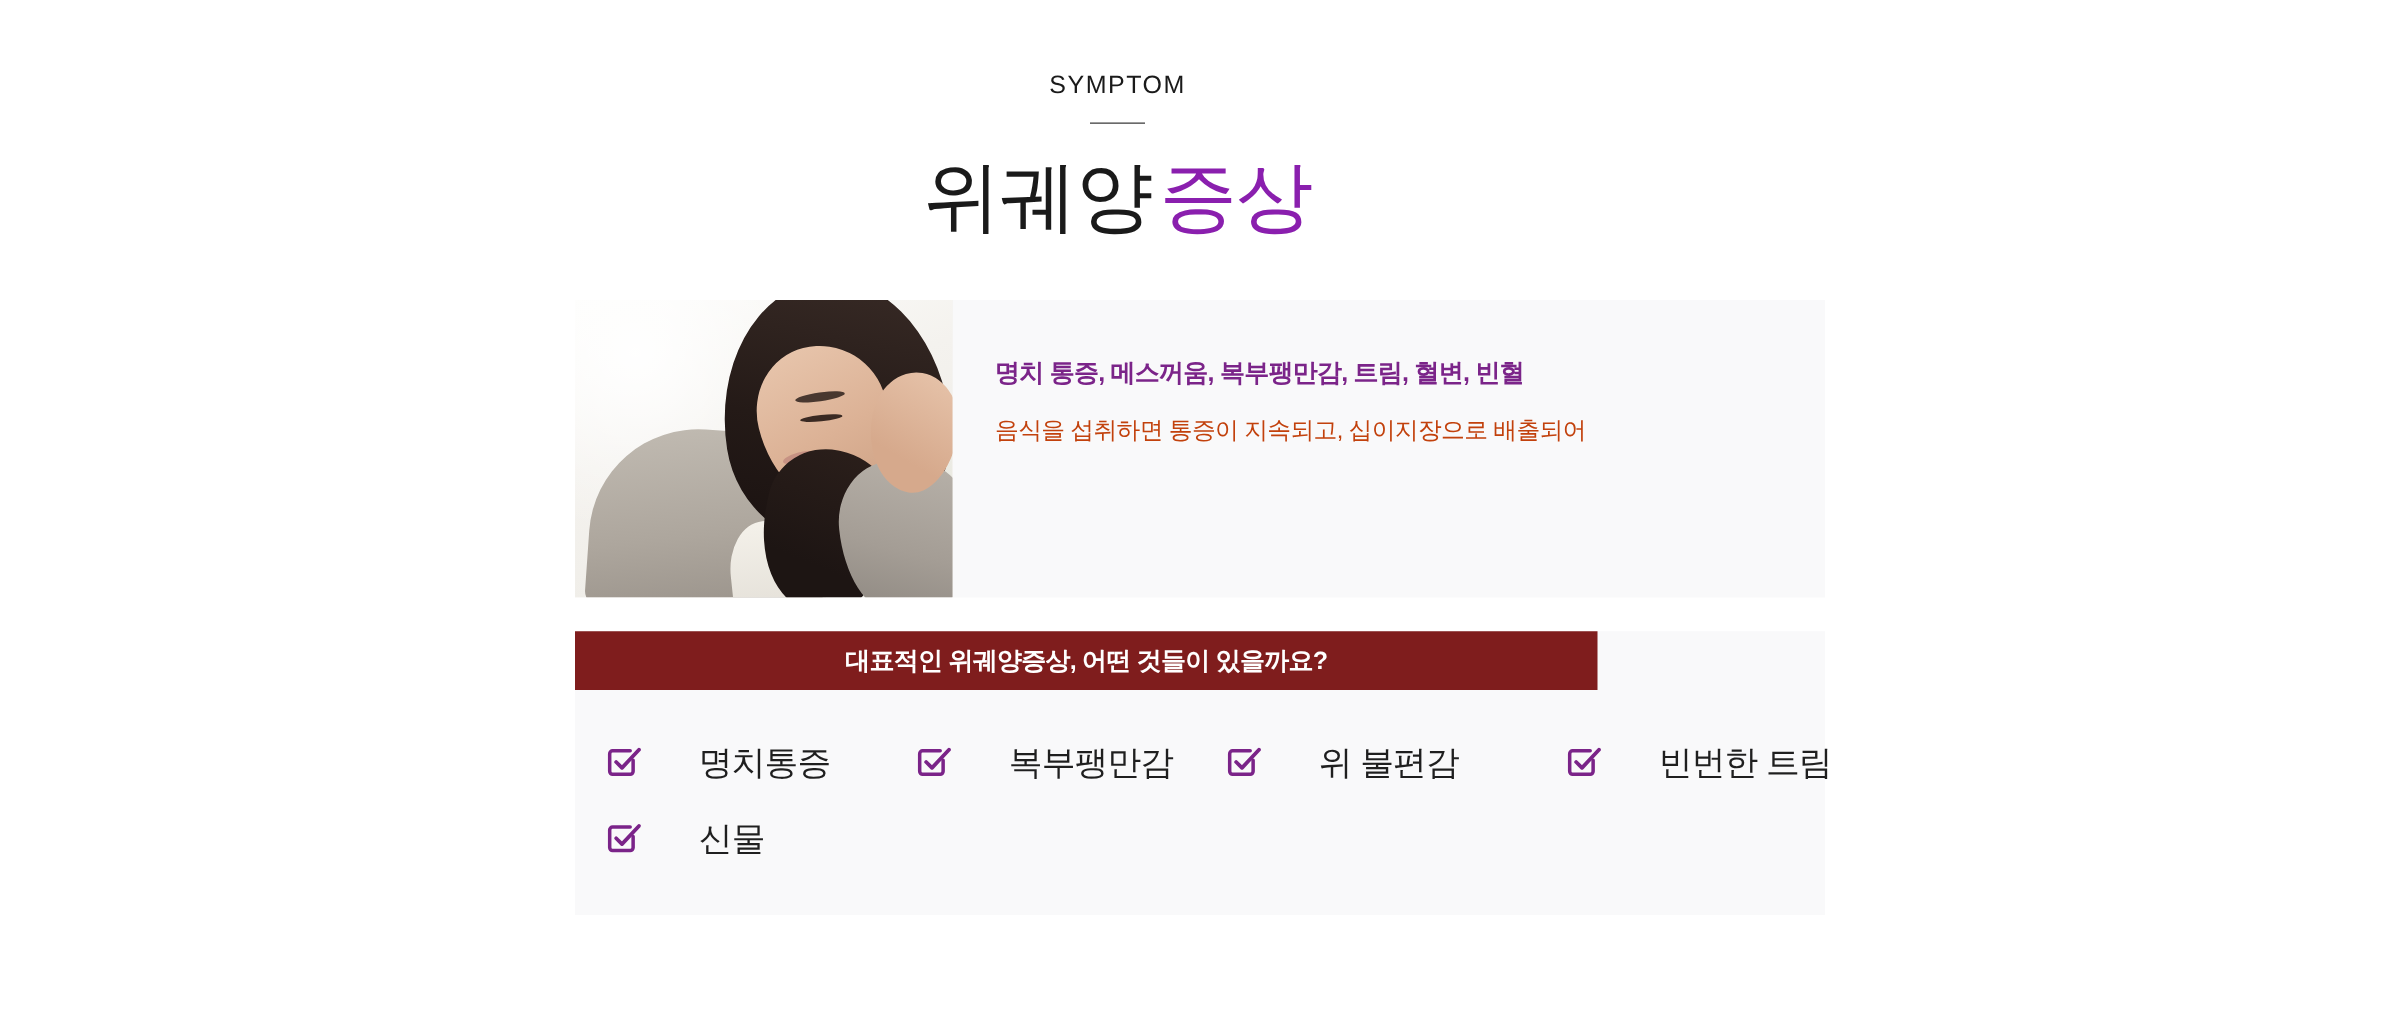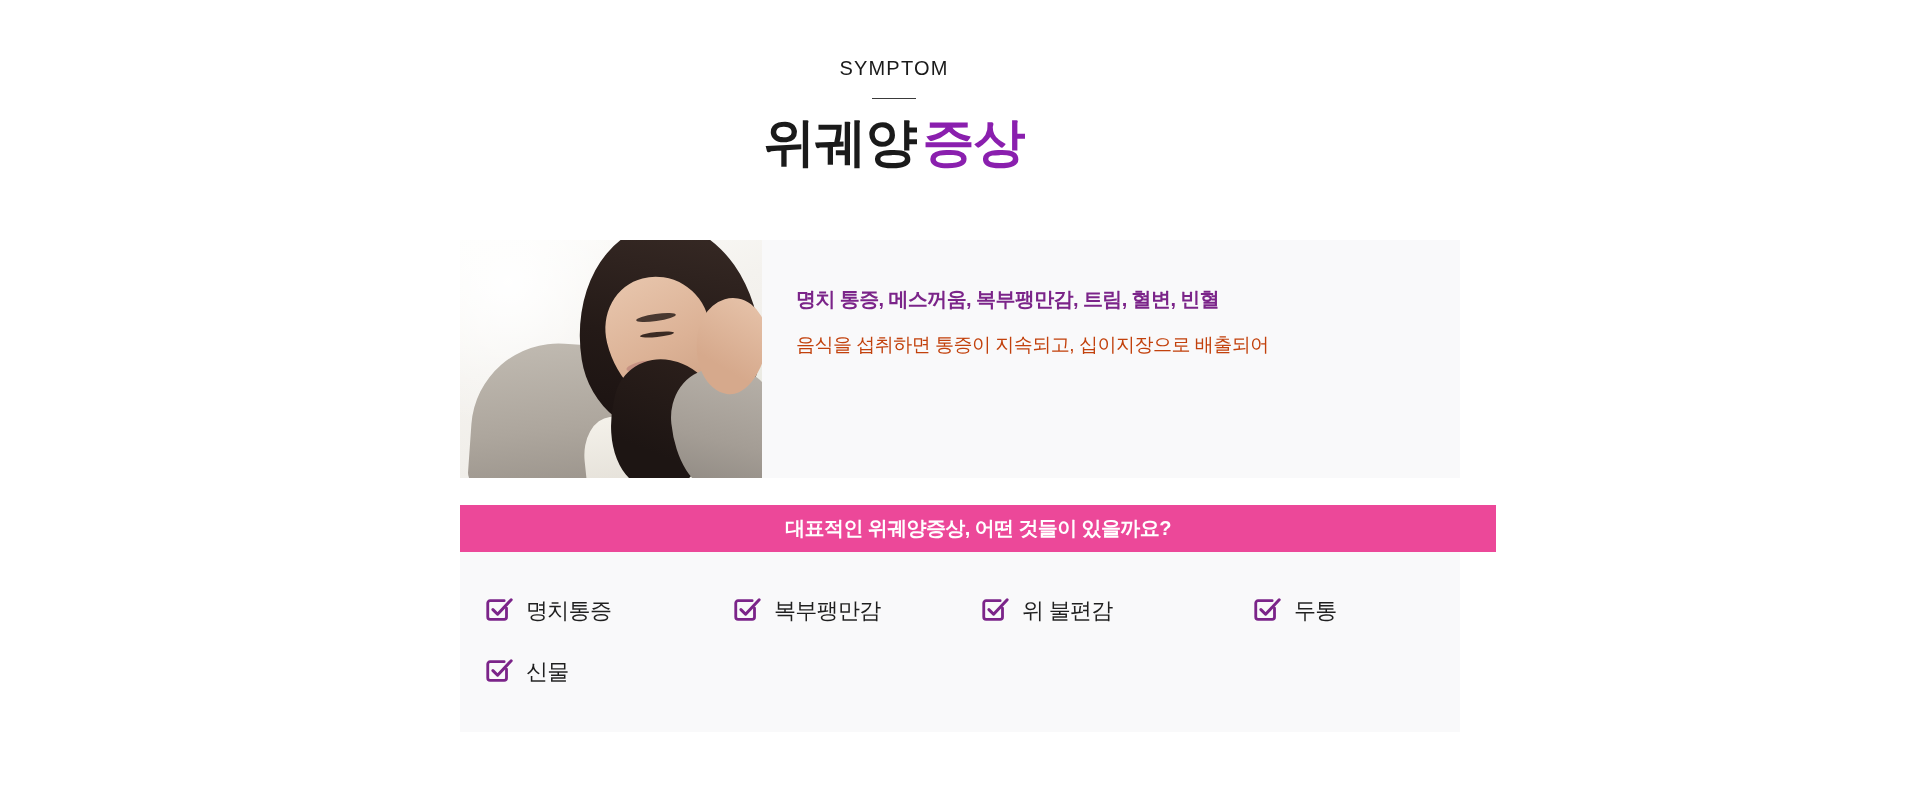--- a/index.html
+++ b/index.html
@@ -37,23 +37,23 @@
   }
 
   .divider {
     width: 44px;
     height: 1px;
     background: #3a3a3a;
     margin: 20px auto 0 auto;
   }
 
   .title {
-    margin-top: 12px;
-    font-size: 52px;
-    font-weight: 700;
+    margin-top: 22px;
+    font-size: 62px;
+    font-weight: 400;
     line-height: 1.2;
     letter-spacing: -1px;
     white-space: nowrap;
   }
   .title .t-black { color: #1a1a1a; }
   .title .t-purple { color: #8a1fae; margin-left: 6px; }
 
   
   .info-card {
     position: absolute;
@@ -194,23 +194,23 @@
   .list-block {
     position: absolute;
     left: 460px;
     top: 505px;
     width: 1000px;
     height: 227px;
     background: #f9f9fa;
   }
 
   .list-banner {
-    width: 1036px;
+    width: 818px;
     height: 47px;
-    background: #ec4899;
+    background: #7f1d1d;
     color: #ffffff;
     display: flex;
     align-items: center;
     justify-content: center;
     font-size: 20px;
     font-weight: 700;
     letter-spacing: -0.6px;
   }
 
   .list-grid {
@@ -228,26 +228,27 @@
   }
 
   .check-icon {
     flex: 0 0 auto;
     width: 30px;
     height: 30px;
     display: block;
   }
 
   .check-label {
-    font-size: 22px;
+    font-size: 27px;
     font-weight: 400;
     color: #1f1f1f;
     letter-spacing: -0.7px;
     line-height: 1;
     white-space: nowrap;
+    margin-left: 33px;
   }
 </style>
 </head>
 <body>
 
 <div class="page">
 
   <div class="header">
     <div class="eyebrow">SYMPTOM</div>
     <div class="divider"></div>
@@ -299,29 +300,29 @@
       </div>
 
       <div class="check-item">
         <svg class="check-icon" viewBox="0 0 32 32">
           <path d="M21.5 5H6.5A2.5 2.5 0 0 0 4 7.5v15A2.5 2.5 0 0 0 6.5 25h15a2.5 2.5 0 0 0 2.5-2.5V13" fill="none" stroke="#7b2489" stroke-width="3" stroke-linecap="round"></path>
           <path d="M9.5 14.5l5 5L29 4" fill="none" stroke="#7b2489" stroke-width="3.2" stroke-linecap="round" stroke-linejoin="round"></path>
         </svg>
         <span class="check-label">위 불편감</span>
       </div>
 
-
-
-      <div class="check-item">
-        <svg class="check-icon" viewBox="0 0 32 32">
-          <path d="M21.5 5H6.5A2.5 2.5 0 0 0 4 7.5v15A2.5 2.5 0 0 0 6.5 25h15a2.5 2.5 0 0 0 2.5-2.5V13" fill="none" stroke="#7b2489" stroke-width="3" stroke-linecap="round"></path>
-          <path d="M9.5 14.5l5 5L29 4" fill="none" stroke="#7b2489" stroke-width="3.2" stroke-linecap="round" stroke-linejoin="round"></path>
-        </svg>
-        <span class="check-label">두통</span>
-      </div>
+      <div class="check-item">
+        <svg class="check-icon" viewBox="0 0 32 32">
+          <path d="M21.5 5H6.5A2.5 2.5 0 0 0 4 7.5v15A2.5 2.5 0 0 0 6.5 25h15a2.5 2.5 0 0 0 2.5-2.5V13" fill="none" stroke="#7b2489" stroke-width="3" stroke-linecap="round"></path>
+          <path d="M9.5 14.5l5 5L29 4" fill="none" stroke="#7b2489" stroke-width="3.2" stroke-linecap="round" stroke-linejoin="round"></path>
+        </svg>
+        <span class="check-label">빈번한 트림</span>
+      </div>
+
+
 
       <div class="check-item">
         <svg class="check-icon" viewBox="0 0 32 32">
           <path d="M21.5 5H6.5A2.5 2.5 0 0 0 4 7.5v15A2.5 2.5 0 0 0 6.5 25h15a2.5 2.5 0 0 0 2.5-2.5V13" fill="none" stroke="#7b2489" stroke-width="3" stroke-linecap="round"></path>
           <path d="M9.5 14.5l5 5L29 4" fill="none" stroke="#7b2489" stroke-width="3.2" stroke-linecap="round" stroke-linejoin="round"></path>
         </svg>
         <span class="check-label">신물</span>
       </div>
 
     </div>

